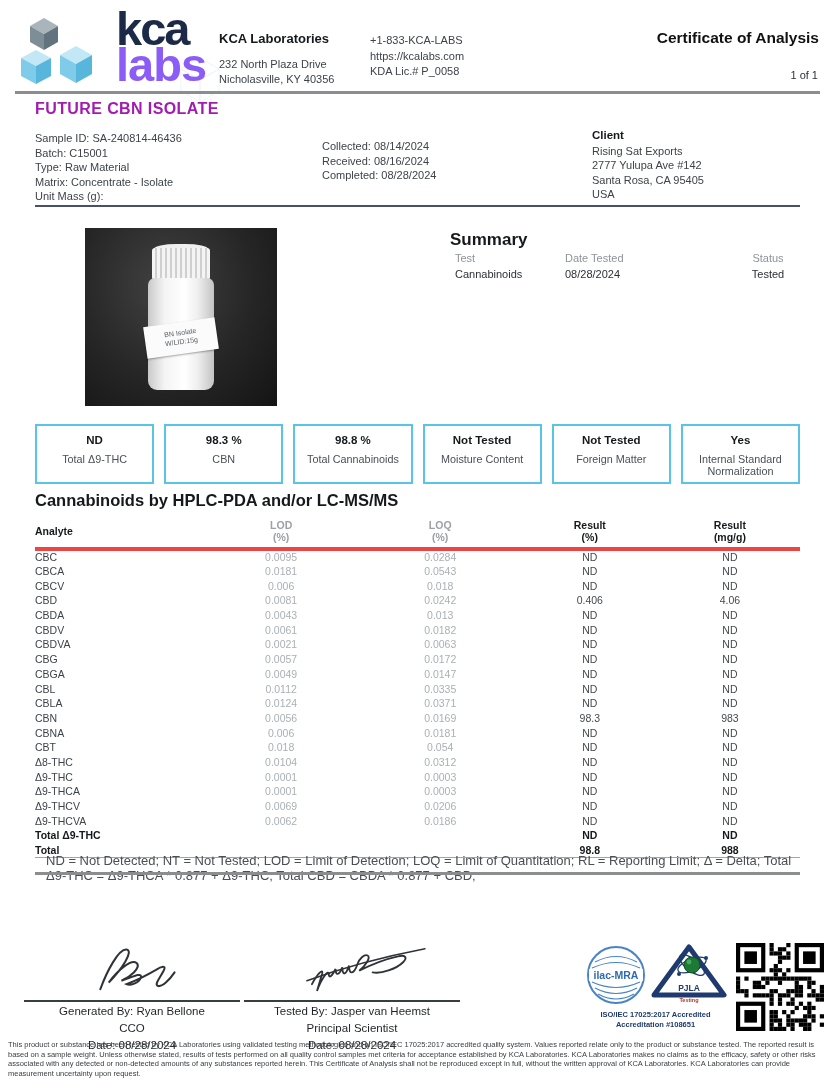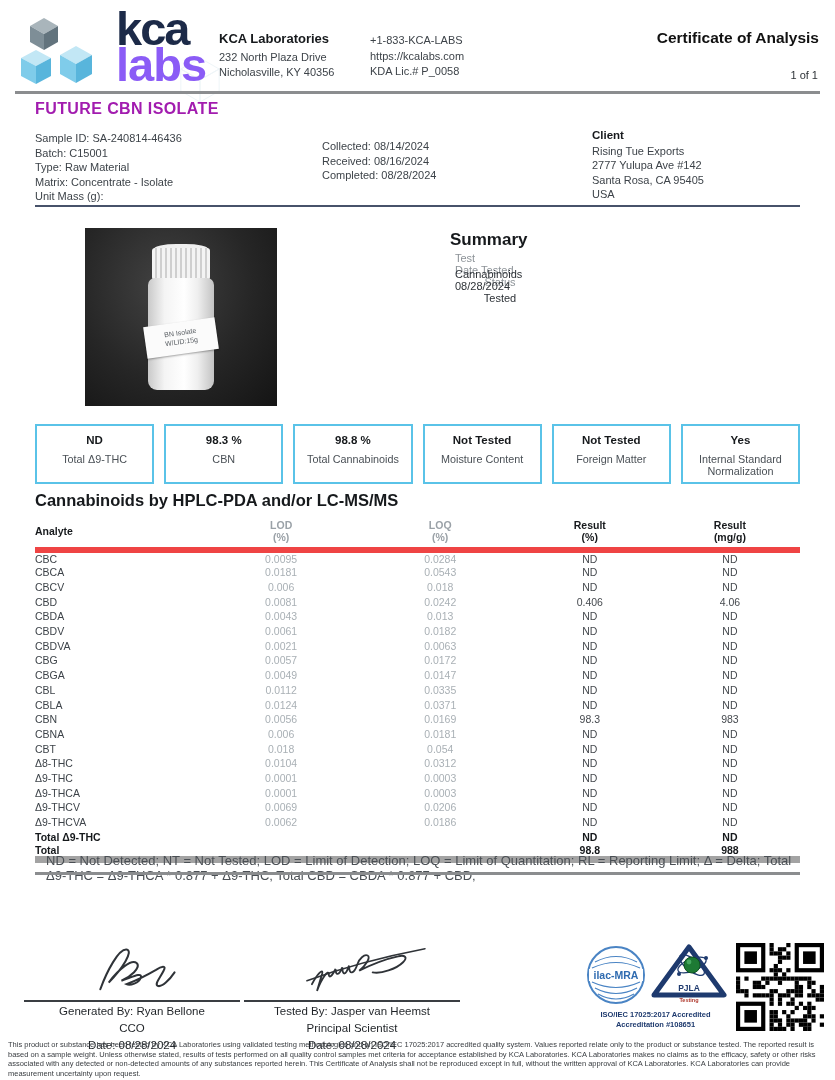--- a/index.html
+++ b/index.html
@@ -8,21 +8,21 @@
   .page { position:relative; width:835px; height:1080px; margin:0 auto; background:#fff; overflow:hidden;border-radius:9px; }
   #wm { position:absolute; inset:0; z-index:0; pointer-events:none; }
   .layer { position:absolute; z-index:1; }
 
   
   .logo-wrap { top:10px; left:14px; display:flex; align-items:flex-start; }
   .logo-text { margin-left:6px; line-height:0.8; }
   .logo-kca { font-size:47px; font-weight:bold; color:#1c2a48; letter-spacing:-2px; }
   .logo-labs { font-size:47px; font-weight:bold; color:#8b5cf6; letter-spacing:-1px; margin-top:-2px; }
   .lab-info { top:31px; left:219px; font-size:11px; color:#3d4349; line-height:15.5px; }
-  .lab-name { font-size:13px; font-weight:bold; color:#16191c; margin-bottom:3px; }
+  .lab-name { font-size:13px; font-weight:bold; color:#16191c; margin-bottom:10px; }
   .contact-info { top:33px; left:370px; font-size:11px; color:#3d4349; line-height:15.5px; }
   .doc-title { top:29px; right:16px; font-size:15.5px; font-weight:bold; color:#111; }
   .page-count { top:69px; right:17px; font-size:11px; color:#2e3338; }
   .hr-header { top:91px; left:15px; right:15px; border-top:3px solid #8b8d8f; }
 
   
   .product-title { top:100px; left:35px; font-size:16px; font-weight:bold; letter-spacing:.4px; color:#a21caf; }
   .sample-details { top:131px; left:35px; font-size:11px; color:#3d4349; line-height:14.6px; }
   .sample-dates { top:139px; left:322px; font-size:11px; color:#3d4349; line-height:14.6px; }
   .client-block { top:128px; left:592px; font-size:11px; color:#3d4349; line-height:14.6px; }
@@ -34,48 +34,48 @@
   .bottle { position:absolute; left:63px; top:16px; width:66px; }
   .cap-top { position:absolute; left:6px; top:0; width:54px; height:10px; background:#efefef; border-radius:50% / 60%; }
   .cap { position:absolute; left:4px; top:4px; width:58px; height:32px; border-radius:3px;
          background:repeating-linear-gradient(90deg,#f4f4f4 0 3px,#cfcfcf 3px 5px); }
   .bottle-body { position:absolute; left:0; top:34px; width:66px; height:112px; border-radius:7px 7px 9px 9px;
          background:linear-gradient(90deg,#c9c9c9 0%,#f4f4f4 25%,#ffffff 55%,#efefef 75%,#c3c3c3 100%); }
   .bottle-label { position:absolute; left:-3px; top:44px; width:72px; height:32px; background:#fbfbfb;
          transform:rotate(-8deg); box-shadow:0 1px 2px rgba(0,0,0,.35); text-align:center;
          font-size:7px; color:#5a5f64; line-height:9px; padding-top:6px; overflow:hidden; }
   .summary-head { top:230px; left:450px; font-size:17px; font-weight:bold; color:#16191c; }
-  .summary-row { position:absolute; left:455px; display:flex; font-size:11px;flex-direction:column; }
+  .summary-row { position:absolute; left:455px; display:flex; font-size:11px; }
   .sum-labels { top:252px; color:#8d9398; }
   .sum-values { top:268px; color:#2c3136; }
   .sum-c1 { width:110px; } .sum-c2 { width:158px; } .sum-c3 { width:90px; text-align:center; }
 
   
   .result-boxes { top:424px; left:35px; width:765px; display:flex; gap:10px; }
   .rbox { flex:1; height:60px; border:2px solid #5ac3e8; background:rgba(255,255,255,.55); text-align:center; padding:8px 4px 0 4px; }
   .rbox-value { font-size:11.5px; font-weight:bold; color:#16191c; }
   .rbox-label { font-size:10.8px; color:#4a5056; margin-top:7px; line-height:12px; }
 
   
   .cann-heading { top:491px; left:35px; font-size:16.5px; font-weight:bold; color:#16191c; }
   .cann-table-wrap { top:519px; left:35px; width:765px; }
   table { width:100%; border-collapse:collapse; table-layout:fixed; }
   th { font-size:10.5px; line-height:12px; padding-bottom:4px; vertical-align:middle; font-weight:bold; }
   th .sub { font-weight:bold; }
-  thead tr { border-bottom:6px solid #ef4444; }
+  thead tr { border-bottom:4px solid #ef4444; }
   .h-analyte { text-align:left; color:#16191c; width:22%; }
   .h-lod, .h-loq { color:#9aa1a7; width:21%; }
   .h-res { color:#16191c; width:18.5%; }
   td { font-size:10.5px; height:14.7px; padding:0; color:#3d4349; }
   td.c0 { text-align:left; }
   td.c1, td.c2 { text-align:center; color:#a9b0b5; }
   td.c3, td.c4 { text-align:center; color:#45494e; }
   tr.total-row td { font-weight:bold; color:#15181b; }
   tr.total-row td.c1, tr.total-row td.c2 { color:#15181b; }
-  tbody { border-bottom:7px solid #a3a3a3; }
+  tbody { border-bottom:1px solid #a3a3a3; }
   .footnote { top:853px; left:46px; right:35px; font-size:13px; color:#4a4f54; }
   .hr-foot { top:872px; left:35px; right:35px; border-top:3px solid #8b8d8f; }
 
   
   .sig-block { position:absolute; width:216px; text-align:center; z-index:1; }
   .sig-left { left:24px; top:942px; }
   .sig-right { left:244px; top:942px; }
   .sig-img { height:54px; }
   .sig-line { border-top:2px solid #3a3e42; margin-top:0; }
   .sig-text { font-size:11.5px; color:#1f2327; line-height:13.8px; margin-top:3px; }
@@ -365,21 +365,21 @@
       <div>Unit Mass (g):</div>
     </div>
   <div class="layer sample-dates">
       <div>Collected: 08/14/2024</div>
       <div>Received: 08/16/2024</div>
       <div>Completed: 08/28/2024</div>
     </div>
   <div class="layer client-block">
     <div class="client-label">Client</div>
     <div>
-        <div>Rising Tue Exports</div>
+        <div>Rising Sat Exports</div>
         <div>2777 Yulupa Ave #142</div>
         <div>Santa Rosa, CA 95405</div>
         <div>USA</div>
       </div>
   </div>
   <div class="layer hr-sample"></div>
 
   <div class="layer photo">
     <div class="bottle">
       <div class="cap-top"></div>

